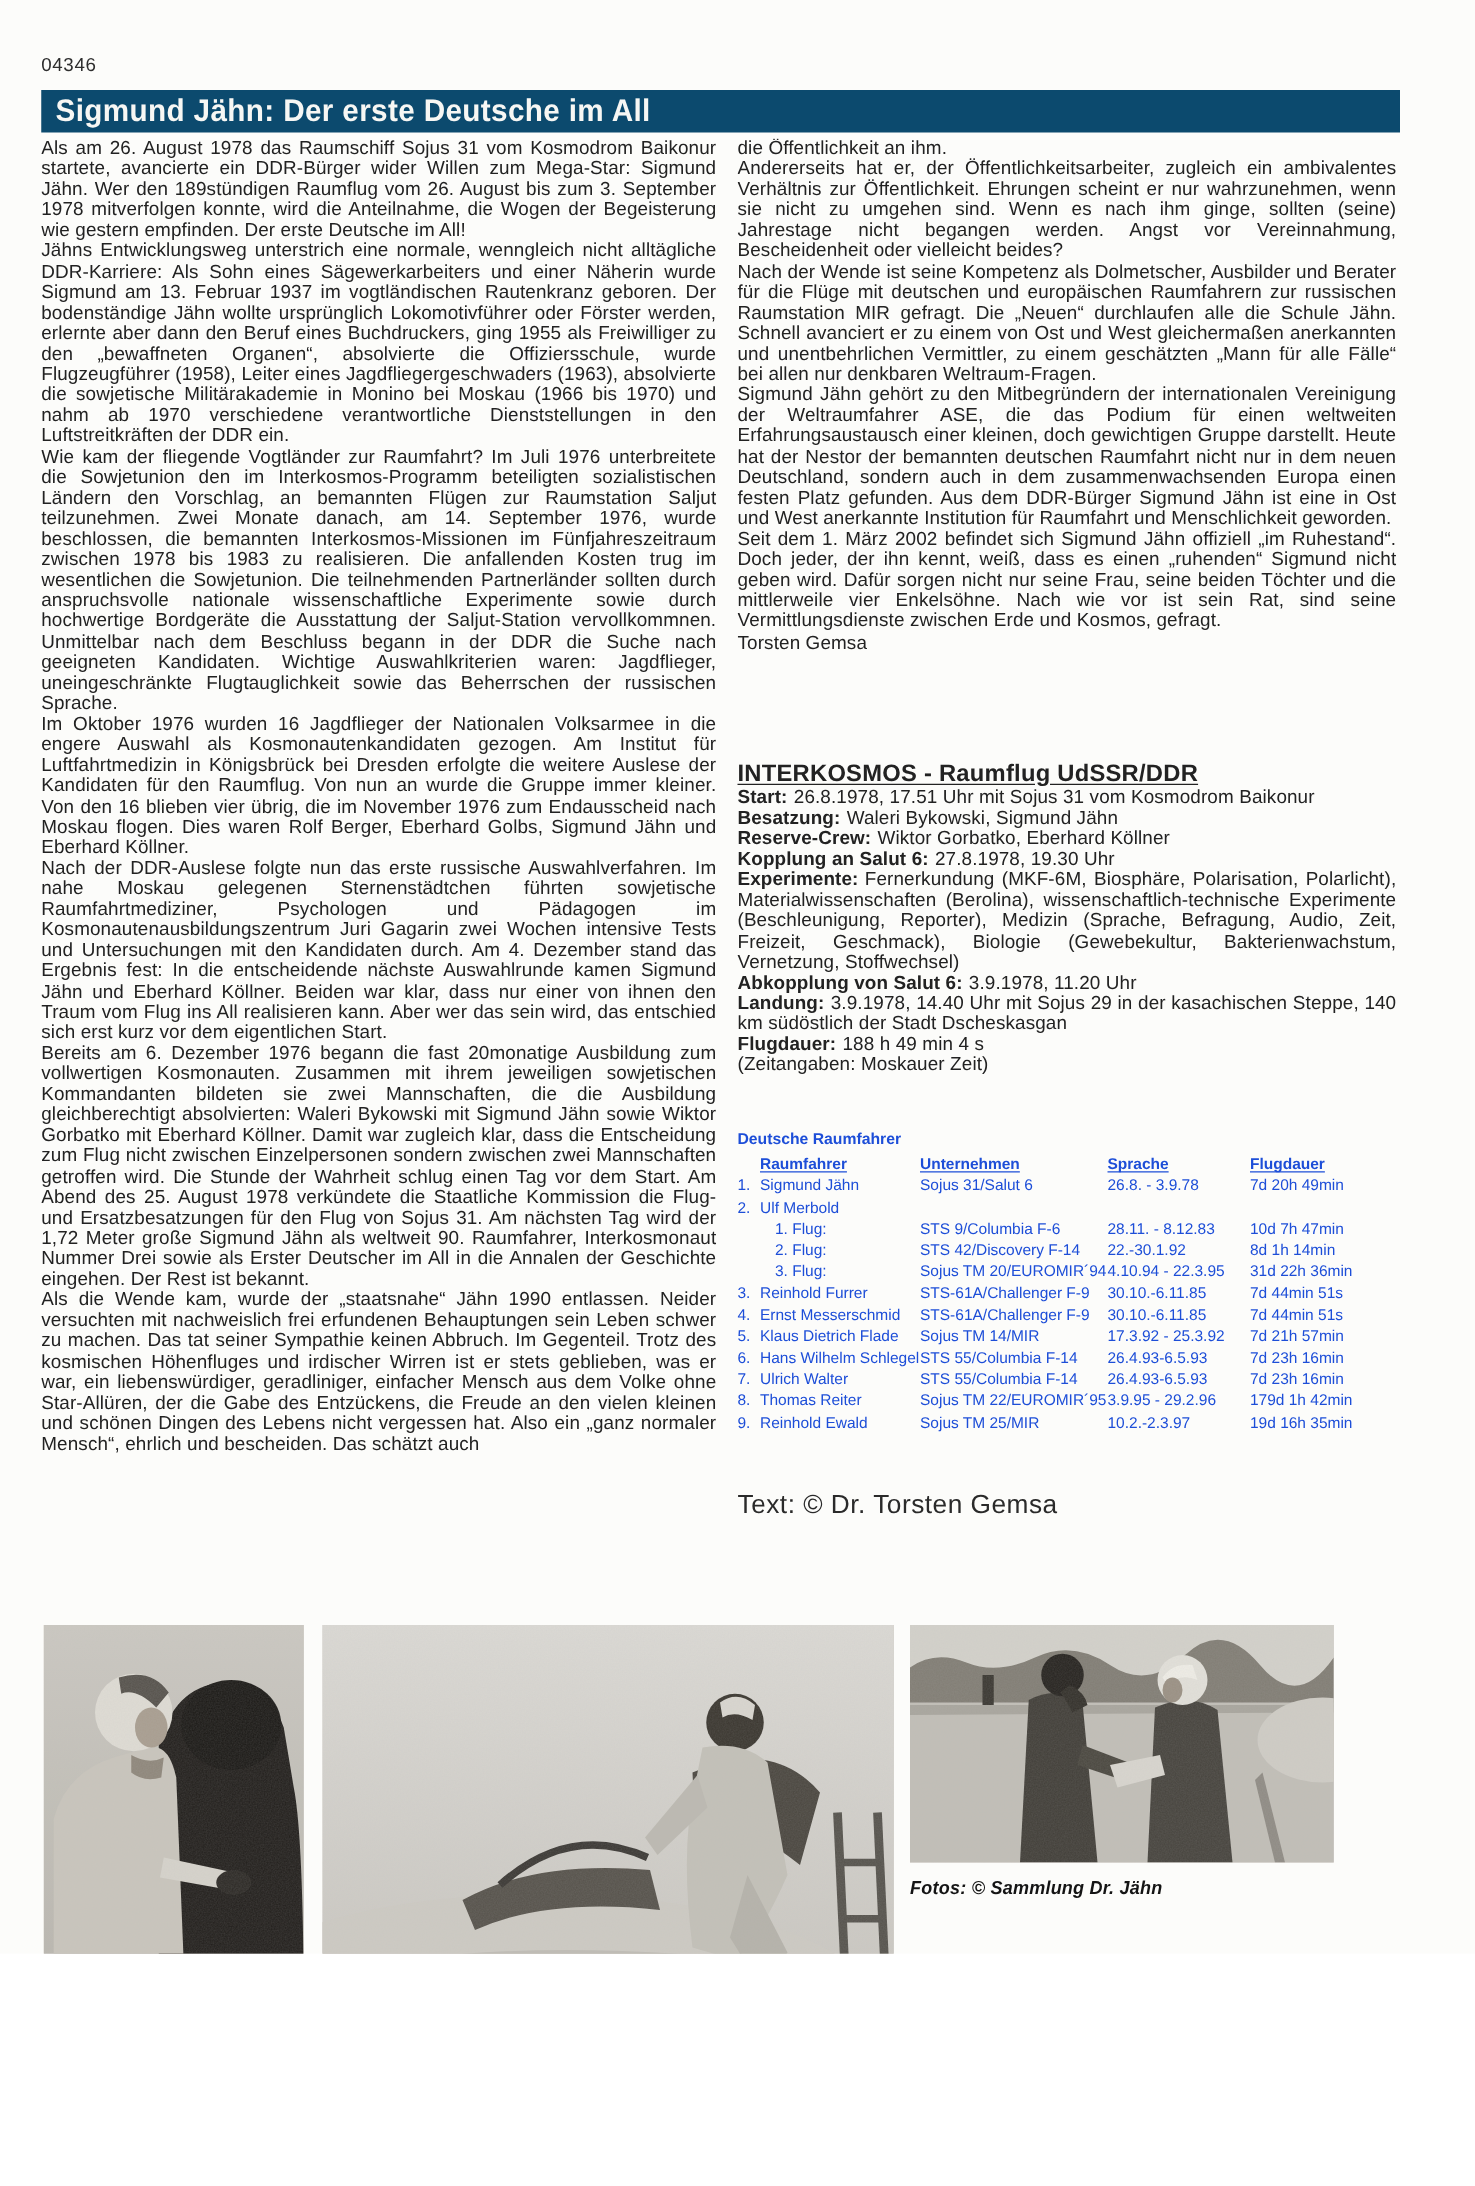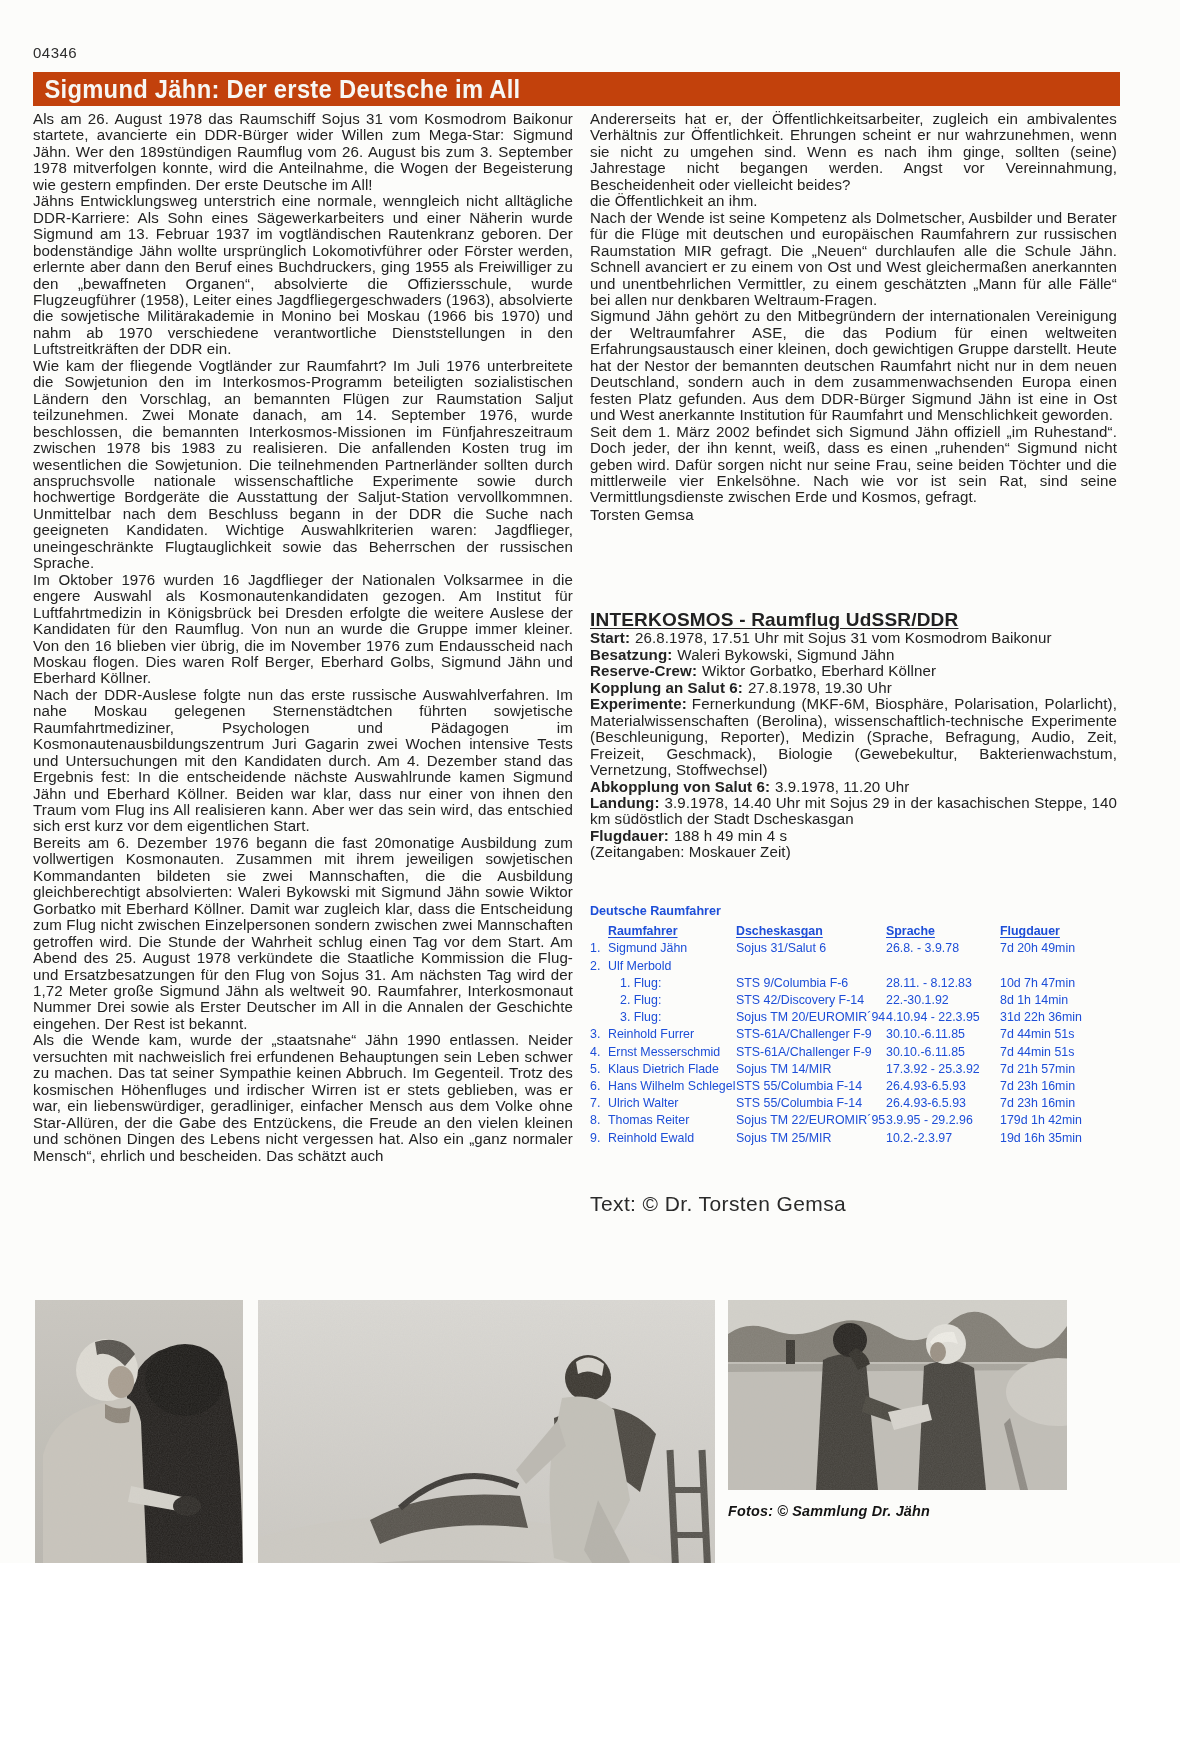--- a/index.html
+++ b/index.html
@@ -8,21 +8,21 @@
     background:#fcfcfa; overflow:hidden;
     font-family:"Liberation Sans","DejaVu Sans",sans-serif;
     color:#222;
   }
   .abs { position:absolute; }
 
   #kit-number { left:33px; top:44px; font-size:15px; color:#2e2e2e; letter-spacing:0.5px; }
 
   #title-bar {
     left:33px; top:72px; width:1087px; height:34px;
-    background:#c2410c; display:flex; align-items:center;
+    background:#0c4a6e; display:flex; align-items:center;
   }
   #title-bar .title-text {
     color:#f7f7f4; font-weight:bold; font-size:25px; letter-spacing:0.3px;
     transform:scaleX(0.95); transform-origin:left center;
     padding-left:12px; white-space:nowrap;
   }
 
   .body-text { font-size:15.1px; line-height:16.45px; letter-spacing:0.1px; text-align:justify; }
   .body-text p { margin:0; }
 
@@ -83,22 +83,22 @@
     <p>Als am 26. August 1978 das Raumschiff Sojus 31 vom Kosmodrom Baikonur startete, avancierte ein DDR-Bürger wider Willen zum Mega-Star: Sigmund Jähn. Wer den 189stündigen Raumflug vom 26. August bis zum 3. September 1978 mitverfolgen konnte, wird die Anteilnahme, die Wogen der Begeisterung wie gestern empfinden. Der erste Deutsche im All!</p>
     <p>Jähns Entwicklungsweg unterstrich eine normale, wenngleich nicht alltägliche DDR-Karriere: Als Sohn eines Sägewerkarbeiters und einer Näherin wurde Sigmund am 13. Februar 1937 im vogtländischen Rautenkranz geboren. Der bodenständige Jähn wollte ursprünglich Lokomotivführer oder Förster werden, erlernte aber dann den Beruf eines Buchdruckers, ging 1955 als Freiwilliger zu den „bewaffneten Organen“, absolvierte die Offiziersschule, wurde Flugzeugführer (1958), Leiter eines Jagdfliegergeschwaders (1963), absolvierte die sowjetische Militärakademie in Monino bei Moskau (1966 bis 1970) und nahm ab 1970 verschiedene verantwortliche Dienststellungen in den Luftstreitkräften der DDR ein.</p>
     <p>Wie kam der fliegende Vogtländer zur Raumfahrt? Im Juli 1976 unterbreitete die Sowjetunion den im Interkosmos-Programm beteiligten sozialistischen Ländern den Vorschlag, an bemannten Flügen zur Raumstation Saljut teilzunehmen. Zwei Monate danach, am 14. September 1976, wurde beschlossen, die bemannten Interkosmos-Missionen im Fünfjahreszeitraum zwischen 1978 bis 1983 zu realisieren. Die anfallenden Kosten trug im wesentlichen die Sowjetunion. Die teilnehmenden Partnerländer sollten durch anspruchsvolle nationale wissenschaftliche Experimente sowie durch hochwertige Bordgeräte die Ausstattung der Saljut-Station vervollkommnen. Unmittelbar nach dem Beschluss begann in der DDR die Suche nach geeigneten Kandidaten. Wichtige Auswahlkriterien waren: Jagdflieger, uneingeschränkte Flugtauglichkeit sowie das Beherrschen der russischen Sprache.</p>
     <p>Im Oktober 1976 wurden 16 Jagdflieger der Nationalen Volksarmee in die engere Auswahl als Kosmonautenkandidaten gezogen. Am Institut für Luftfahrtmedizin in Königsbrück bei Dresden erfolgte die weitere Auslese der Kandidaten für den Raumflug. Von nun an wurde die Gruppe immer kleiner. Von den 16 blieben vier übrig, die im November 1976 zum Endausscheid nach Moskau flogen. Dies waren Rolf Berger, Eberhard Golbs, Sigmund Jähn und Eberhard Köllner.</p>
     <p>Nach der DDR-Auslese folgte nun das erste russische Auswahlverfahren. Im nahe Moskau gelegenen Sternenstädtchen führten sowjetische Raumfahrtmediziner, Psychologen und Pädagogen im Kosmonautenausbildungszentrum Juri Gagarin zwei Wochen intensive Tests und Untersuchungen mit den Kandidaten durch. Am 4. Dezember stand das Ergebnis fest: In die entscheidende nächste Auswahlrunde kamen Sigmund Jähn und Eberhard Köllner. Beiden war klar, dass nur einer von ihnen den Traum vom Flug ins All realisieren kann. Aber wer das sein wird, das entschied sich erst kurz vor dem eigentlichen Start.</p>
     <p>Bereits am 6. Dezember 1976 begann die fast 20monatige Ausbildung zum vollwertigen Kosmonauten. Zusammen mit ihrem jeweiligen sowjetischen Kommandanten bildeten sie zwei Mannschaften, die die Ausbildung gleichberechtigt absolvierten: Waleri Bykowski mit Sigmund Jähn sowie Wiktor Gorbatko mit Eberhard Köllner. Damit war zugleich klar, dass die Entscheidung zum Flug nicht zwischen Einzelpersonen sondern zwischen zwei Mannschaften getroffen wird. Die Stunde der Wahrheit schlug einen Tag vor dem Start. Am Abend des 25. August 1978 verkündete die Staatliche Kommission die Flug- und Ersatzbesatzungen für den Flug von Sojus 31. Am nächsten Tag wird der 1,72 Meter große Sigmund Jähn als weltweit 90. Raumfahrer, Interkosmonaut Nummer Drei sowie als Erster Deutscher im All in die Annalen der Geschichte eingehen. Der Rest ist bekannt.</p>
     <p>Als die Wende kam, wurde der „staatsnahe“ Jähn 1990 entlassen. Neider versuchten mit nachweislich frei erfundenen Behauptungen sein Leben schwer zu machen. Das tat seiner Sympathie keinen Abbruch. Im Gegenteil. Trotz des kosmischen Höhenfluges und irdischer Wirren ist er stets geblieben, was er war, ein liebenswürdiger, geradliniger, einfacher Mensch aus dem Volke ohne Star-Allüren, der die Gabe des Entzückens, die Freude an den vielen kleinen und schönen Dingen des Lebens nicht vergessen hat. Also ein „ganz normaler Mensch“, ehrlich und bescheiden. Das schätzt auch</p>
   </div>
 
   <div class="abs body-text" id="right-col">
+    <p>die Öffentlichkeit an ihm.</p>
     <p>Andererseits hat er, der Öffentlichkeitsarbeiter, zugleich ein ambivalentes Verhältnis zur Öffentlichkeit. Ehrungen scheint er nur wahrzunehmen, wenn sie nicht zu umgehen sind. Wenn es nach ihm ginge, sollten (seine) Jahrestage nicht begangen werden. Angst vor Vereinnahmung, Bescheidenheit oder vielleicht beides?</p>
-    <p>die Öffentlichkeit an ihm.</p>
     <p>Nach der Wende ist seine Kompetenz als Dolmetscher, Ausbilder und Berater für die Flüge mit deutschen und europäischen Raumfahrern zur russischen Raumstation MIR gefragt. Die „Neuen“ durchlaufen alle die Schule Jähn. Schnell avanciert er zu einem von Ost und West gleichermaßen anerkannten und unentbehrlichen Vermittler, zu einem geschätzten „Mann für alle Fälle“ bei allen nur denkbaren Weltraum-Fragen.</p>
     <p>Sigmund Jähn gehört zu den Mitbegründern der internationalen Vereinigung der Weltraumfahrer ASE, die das Podium für einen weltweiten Erfahrungsaustausch einer kleinen, doch gewichtigen Gruppe darstellt. Heute hat der Nestor der bemannten deutschen Raumfahrt nicht nur in dem neuen Deutschland, sondern auch in dem zusammenwachsenden Europa einen festen Platz gefunden. Aus dem DDR-Bürger Sigmund Jähn ist eine in Ost und West anerkannte Institution für Raumfahrt und Menschlichkeit geworden.</p>
     <p>Seit dem 1. März 2002 befindet sich Sigmund Jähn offiziell „im Ruhestand“. Doch jeder, der ihn kennt, weiß, dass es einen „ruhenden“ Sigmund nicht geben wird. Dafür sorgen nicht nur seine Frau, seine beiden Töchter und die mittlerweile vier Enkelsöhne. Nach wie vor ist sein Rat, sind seine Vermittlungsdienste zwischen Erde und Kosmos, gefragt.</p>
     <p class="author">Torsten Gemsa</p>
   </div>
 
   <div class="abs body-text" id="mission-block">
     <h3 class="mission-heading">INTERKOSMOS - Raumflug UdSSR/DDR</h3>
     <p class="fact"><span class="fact-label">Start:</span><span>26.8.1978, 17.51 Uhr mit Sojus 31 vom Kosmodrom Baikonur</span></p>
     <p class="fact"><span class="fact-label">Besatzung:</span><span>Waleri Bykowski, Sigmund Jähn</span></p>
@@ -109,21 +109,21 @@
     <p class="fact"><span class="fact-label">Landung:</span><span>3.9.1978, 14.40 Uhr mit Sojus 29 in der kasachischen Steppe, 140 km südöstlich der Stadt Dscheskasgan</span></p>
     <p class="fact"><span class="fact-label">Flugdauer:</span><span>188 h 49 min 4 s</span></p>
     <p class="fact-note">(Zeitangaben: Moskauer Zeit)</p>
   </div>
 
   <div class="abs" id="table-block">
     <div class="table-title">Deutsche Raumfahrer</div>
     <div class="trow">
       <span></span>
       <span class="th">Raumfahrer</span>
-      <span class="th">Dscheskasgan</span>
+      <span class="th">Unternehmen</span>
       <span class="th">Sprache</span>
       <span class="th">Flugdauer</span>
     </div>
     <div class="trow">
         <span>1.</span>
         <span>Sigmund Jähn</span>
         <span>Sojus 31/Salut 6</span>
         <span>26.8. - 3.9.78</span>
         <span>7d 20h 49min</span>
       </div>

